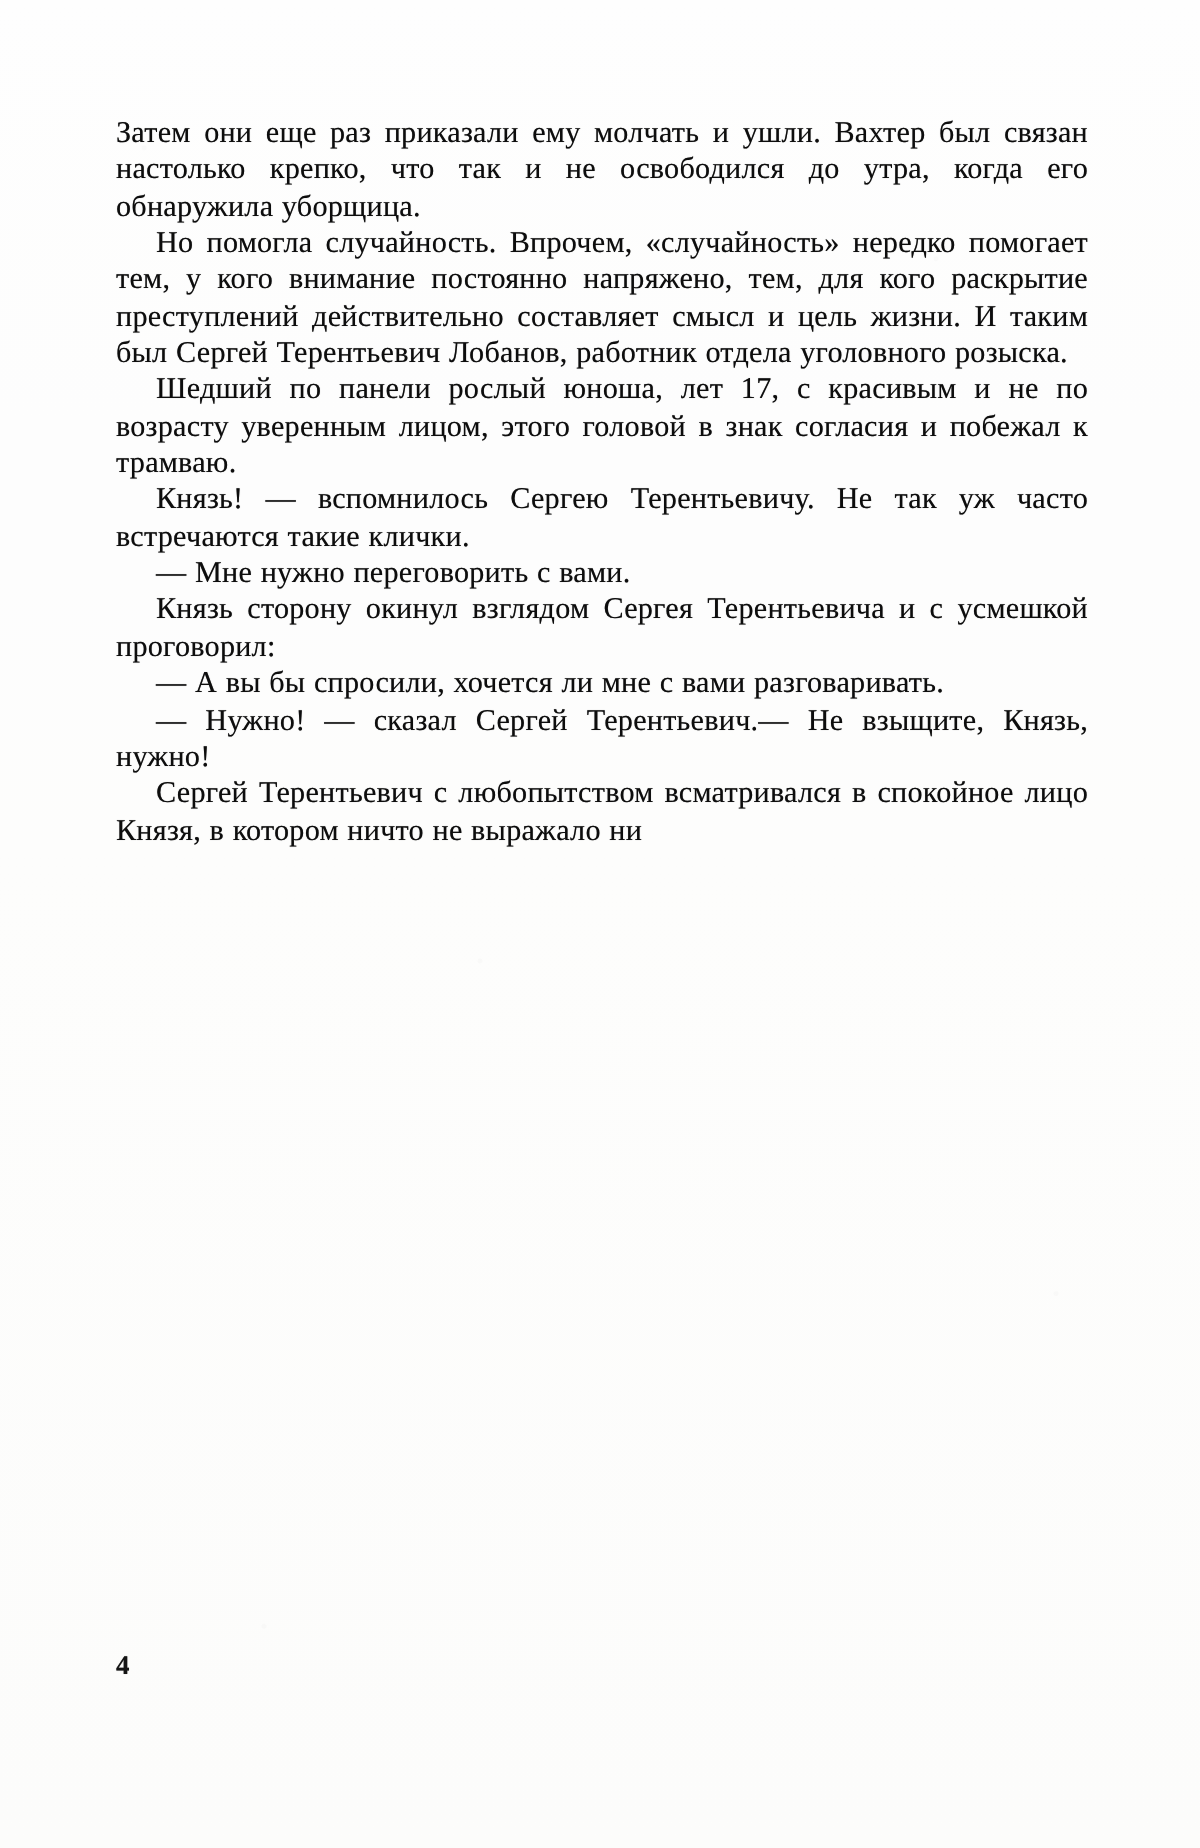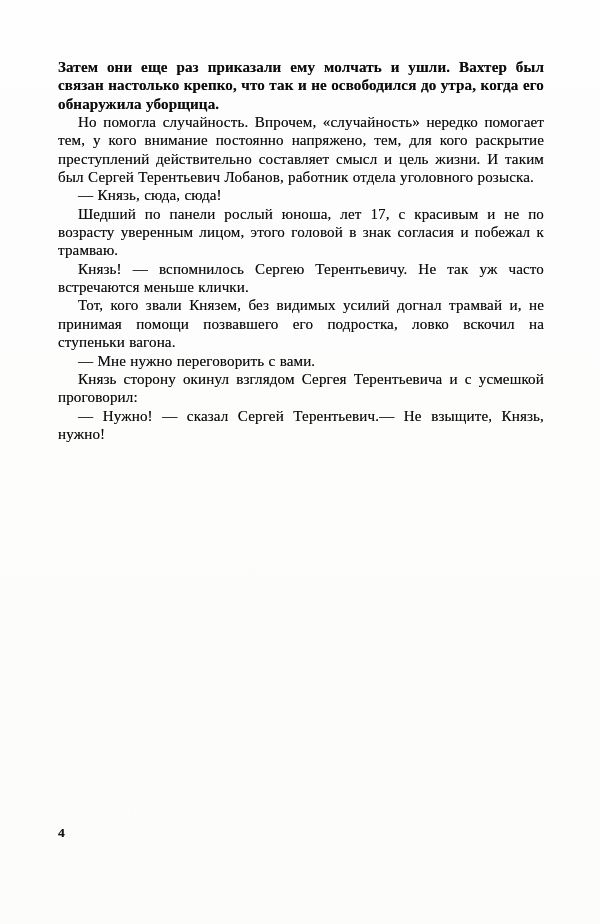--- a/index.html
+++ b/index.html
@@ -55,21 +55,20 @@
     line-height: 18.35px;
     color: #0d0d0d;
     letter-spacing: 0.12px;
     word-spacing: 0.4px;
     text-indent: 20px;
     -webkit-font-smoothing: none;
   }
   
   .para.cont {
     text-indent: 0;
-    font-weight: bold;
   }
   
   .para.dialogue {
     text-indent: 20px;
   }
 
   
   #folio {
     position: absolute;
     left: 58px;
@@ -89,24 +88,24 @@
 </head>
 <body>
 
 <div id="page-surface">
 
   <div id="paper-noise"></div>
 
   <div id="text-block">
     <p class="para cont">Затем они еще раз приказали ему молчать и ушли. Вахтер был связан настолько крепко, что так и не освободился до утра, когда его обнаружила уборщица.</p>
     <p class="para">Но помогла случайность. Впрочем, «случайность» нередко помогает тем, у кого внимание постоянно напряжено, тем, для кого раскрытие преступлений действительно составляет смысл и цель жизни. И таким был Сергей Терентьевич Лобанов, работник отдела уголовного розыска.</p>
-    <p class="para dialogue">— Князь, сюда, сюда!</p>
     <p class="para">Шедший по панели рослый юноша, лет 17, с красивым и не по возрасту уверенным лицом, этого головой в знак согласия и побежал к трамваю.</p>
-    <p class="para">Князь! — вспомнилось Сергею Терентьевичу. Не так уж часто встречаются меньше клички.</p>
-    <p class="para">Тот, кого звали Князем, без видимых усилий догнал трамвай и, не принимая помощи позвавшего его подростка, ловко вскочил на ступеньки вагона.</p>
+    <p class="para">Князь! — вспомнилось Сергею Терентьевичу. Не так уж часто встречаются такие клички.</p>
     <p class="para dialogue">— Мне нужно переговорить с вами.</p>
     <p class="para">Князь сторону окинул взглядом Сергея Терентьевича и с усмешкой проговорил:</p>
+    <p class="para dialogue">— А вы бы спросили, хочется ли мне с вами разговаривать.</p>
     <p class="para dialogue">— Нужно! — сказал Сергей Терентьевич.— Не взыщите, Князь, нужно!</p>
+    <p class="para">Сергей Терентьевич с любопытством всматривался в спокойное лицо Князя, в котором ничто не выражало ни</p>
   </div>
 
   <div id="folio">4</div>
 
 </div>
 
 </body></html>

